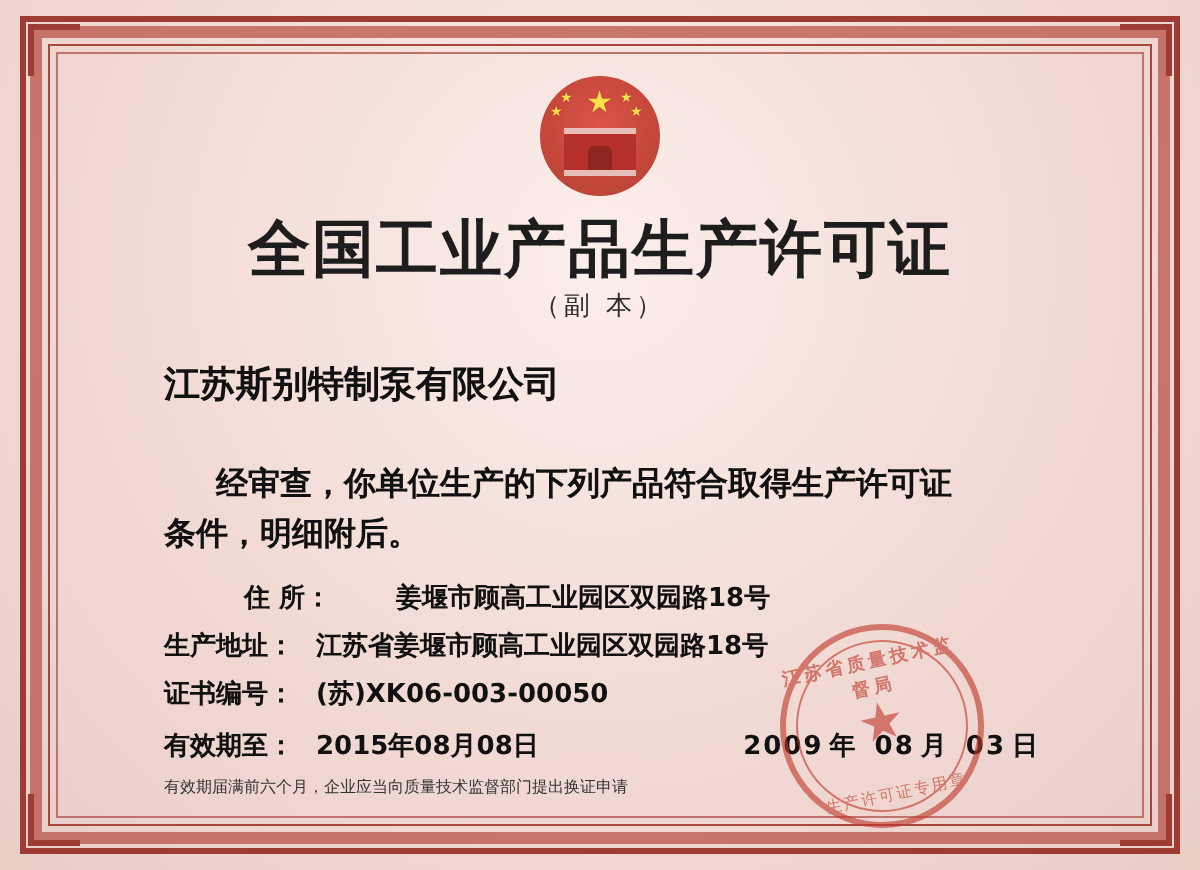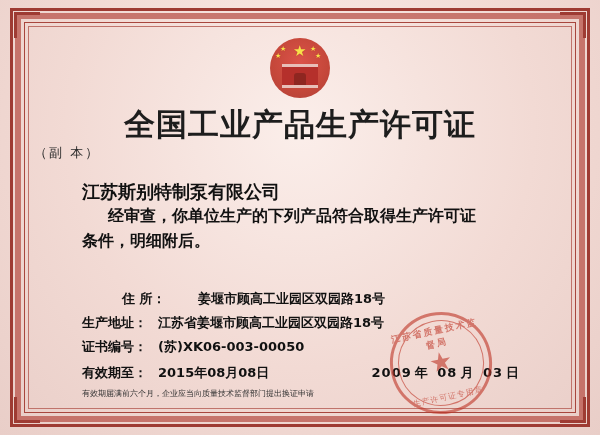--- a/index.html
+++ b/index.html
@@ -146,21 +146,21 @@
     font-size: 31px;
     font-weight: bold;
     color: #1d1d1d;
     letter-spacing: 1px;
   }
   .sub-title {
     position: absolute;
     left: 0;
     right: 0;
     top: 112px;
-    text-align: left;
+    text-align: center;
     font-size: 13px;
     color: #2a2a2a;
     letter-spacing: 2px;
   }
 
   .company {
     position: absolute;
     left: 48px;
     top: 148px;
     font-size: 18px;
@@ -171,21 +171,21 @@
   .body-text {
     position: absolute;
     left: 48px;
     right: 40px;
     top: 172px;
     font-size: 16px;
     font-weight: bold;
     color: #111;
     line-height: 1.55;
   }
-  .body-text .indent { text-indent: 26px; display: block; }
+  .body-text .indent { text-indent: 26px; display: block; margin-top: 26px; }
 
   .field {
     position: absolute;
     left: 48px;
     right: 40px;
     font-size: 13px;
     color: #111;
     font-weight: bold;
   }
   .field .label {

